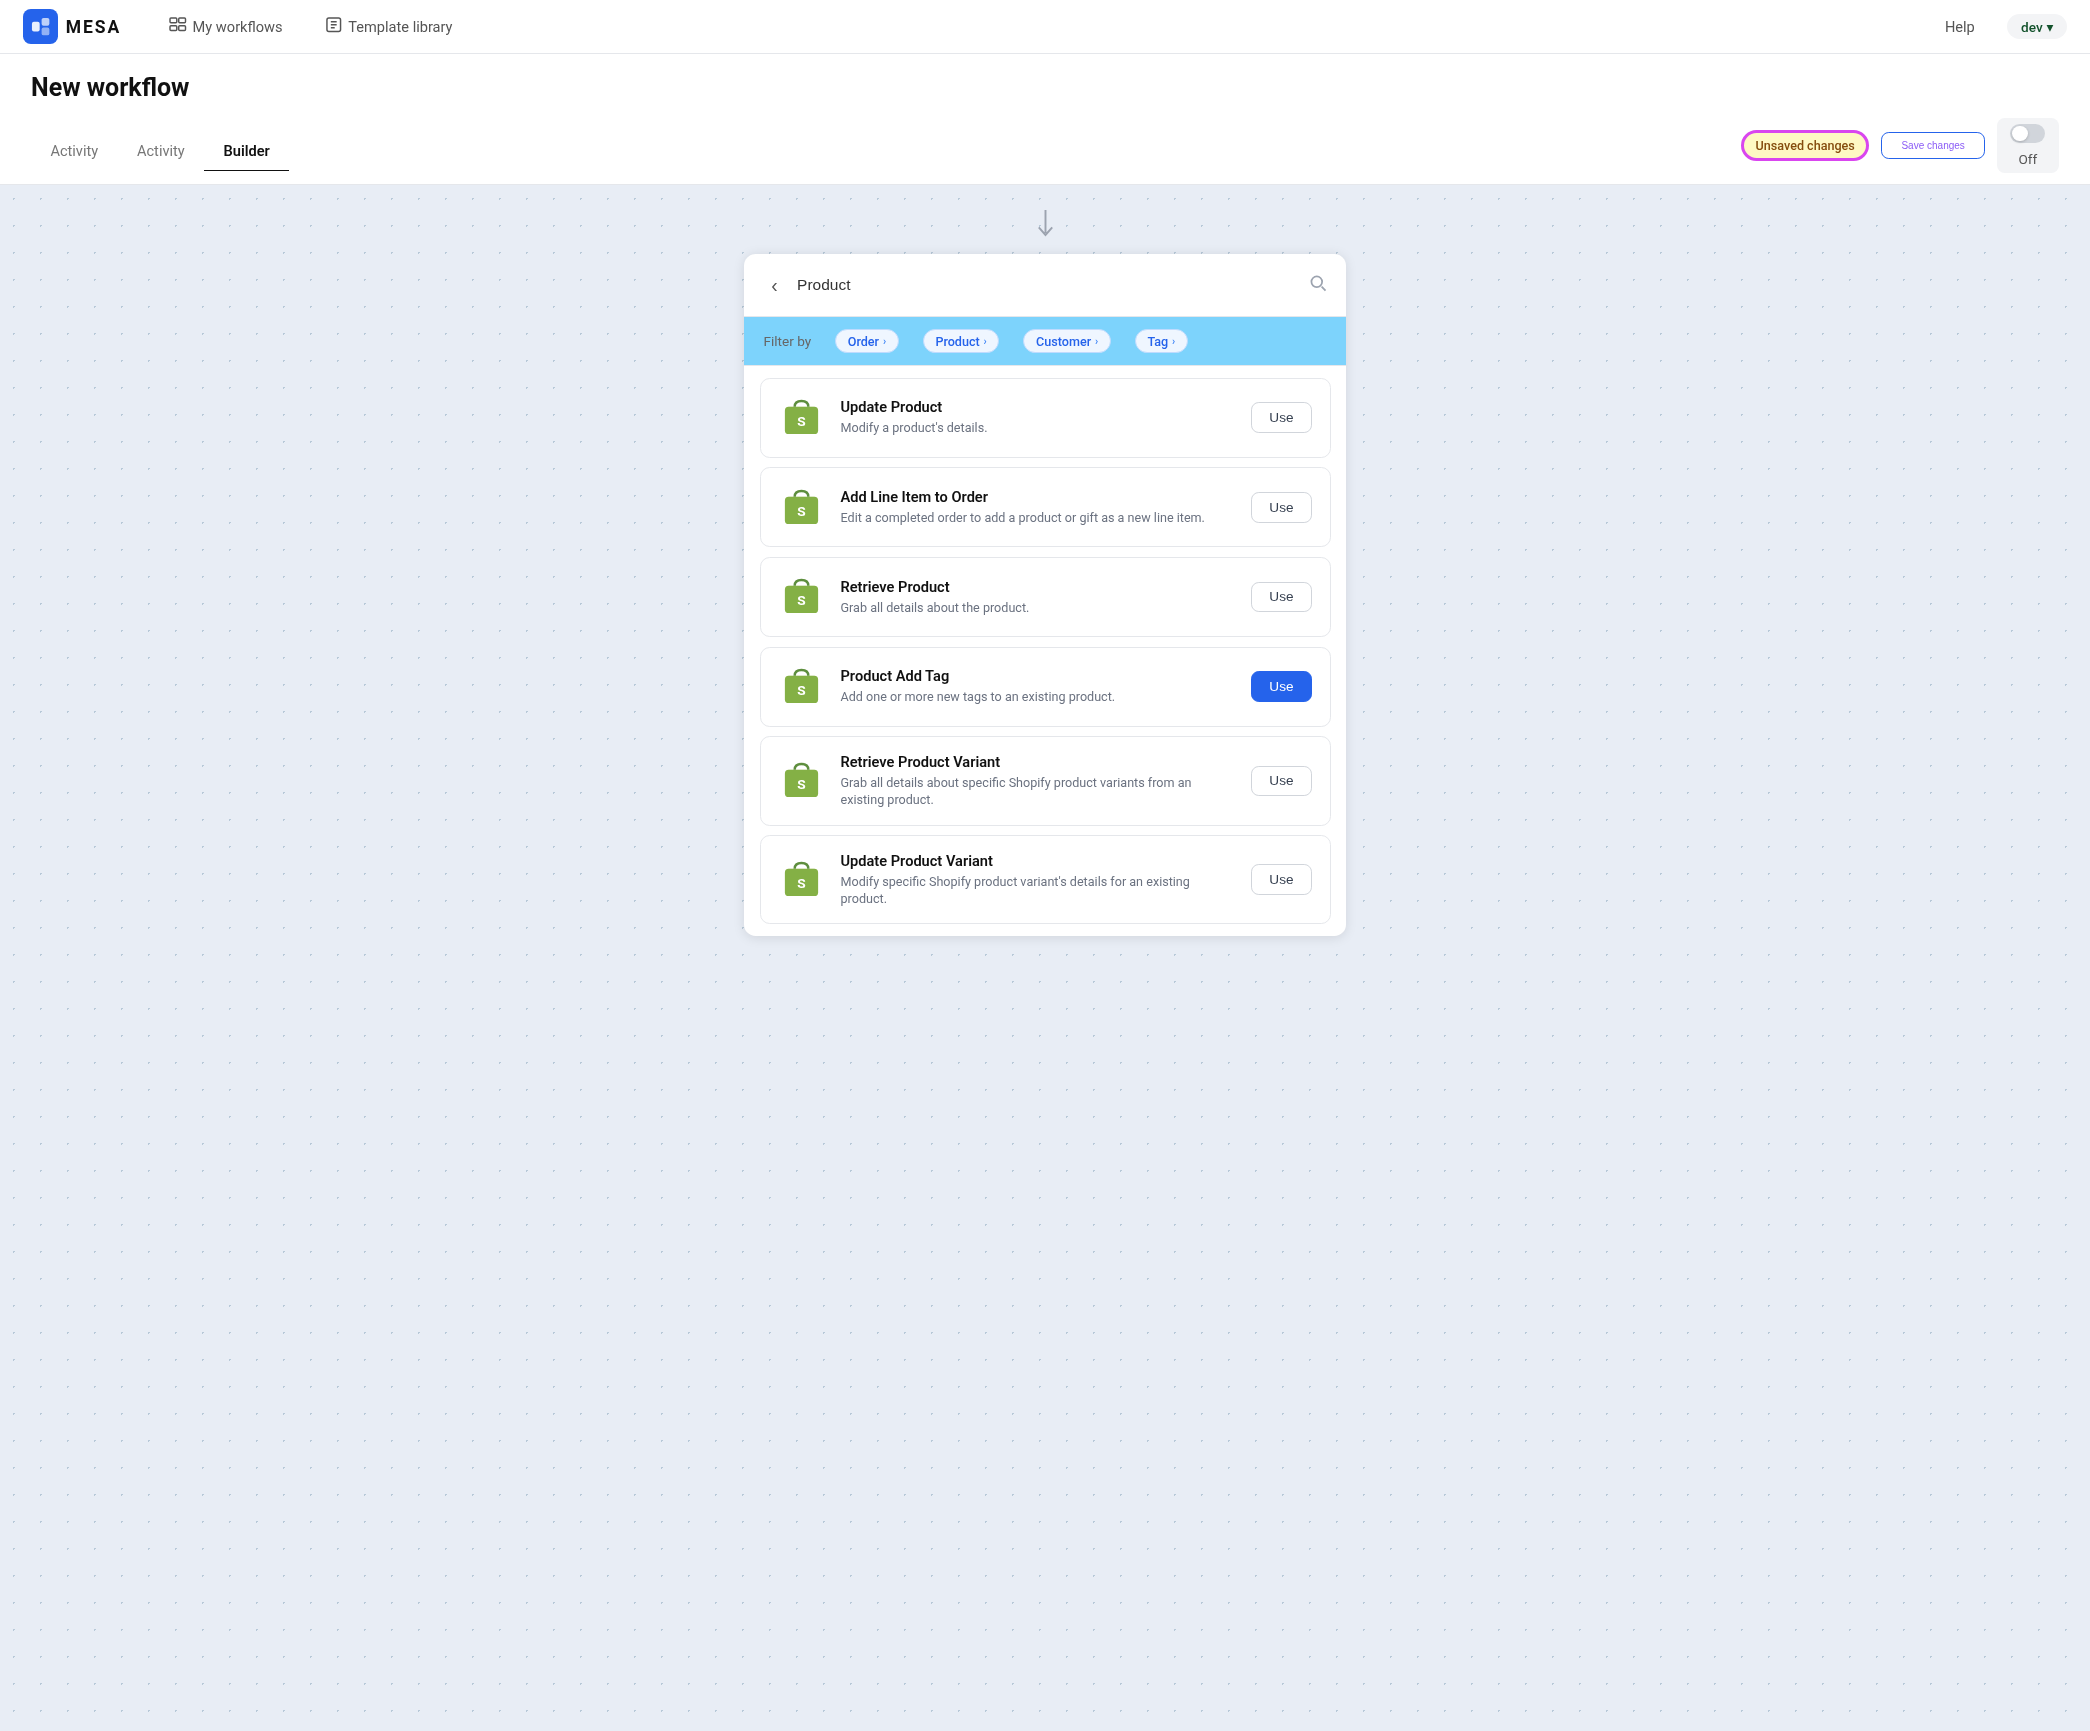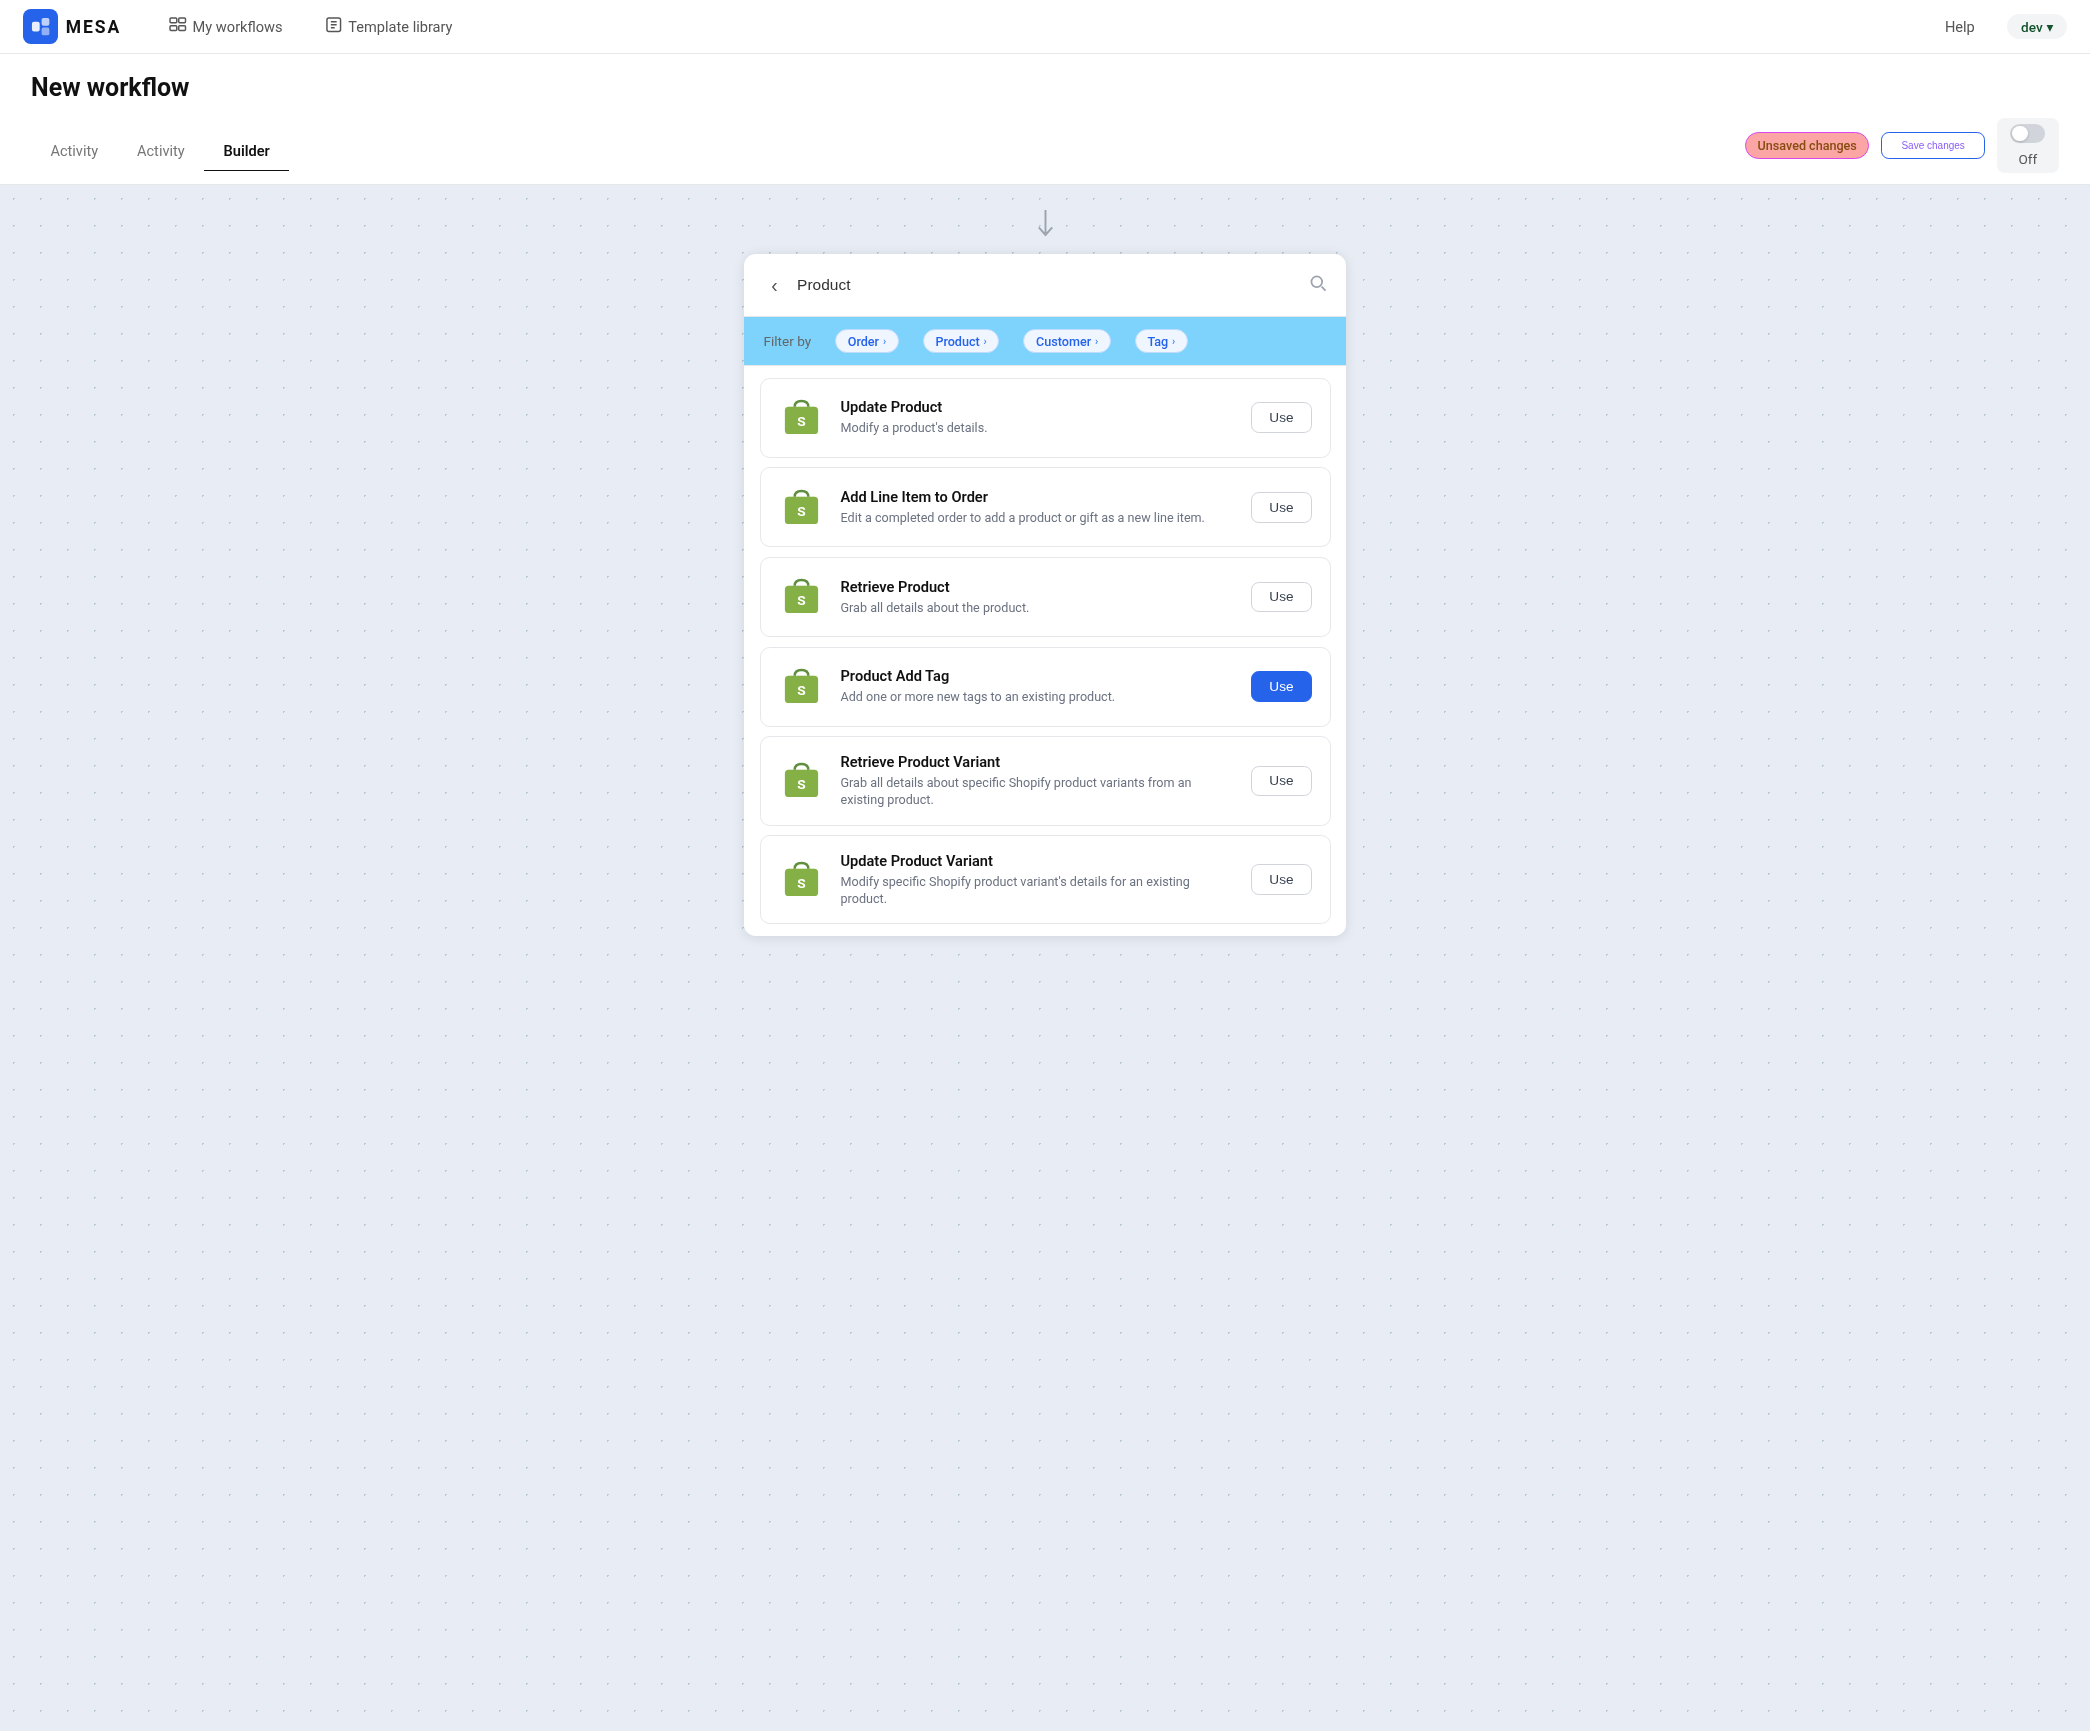--- a/index.html
+++ b/index.html
@@ -101,23 +101,23 @@
       cursor: pointer;
       border-bottom: 1.9px solid transparent;
       margin-bottom: -1px;
     }
     .tab.active {
       color: #111;
       font-weight: 600;
       border-bottom: 1.9px solid #111;
     }
     .unsaved-badge {
-      background: #fca5a5;
+      background: #fef9c3;
       color: #854d0e;
-      border: 1px solid #d946ef;
+      border: 3px solid #d946ef;
       padding: 4.9px 11.6px;
       border-radius: 19.4px;
       font-size: 12.6px;
       font-weight: 500;
     }
     .save-btn {
       background: #fff;
       border: 1.5px solid #2563eb;
       color: #8b5cf6;
       padding: 6.8px 19.4px;

